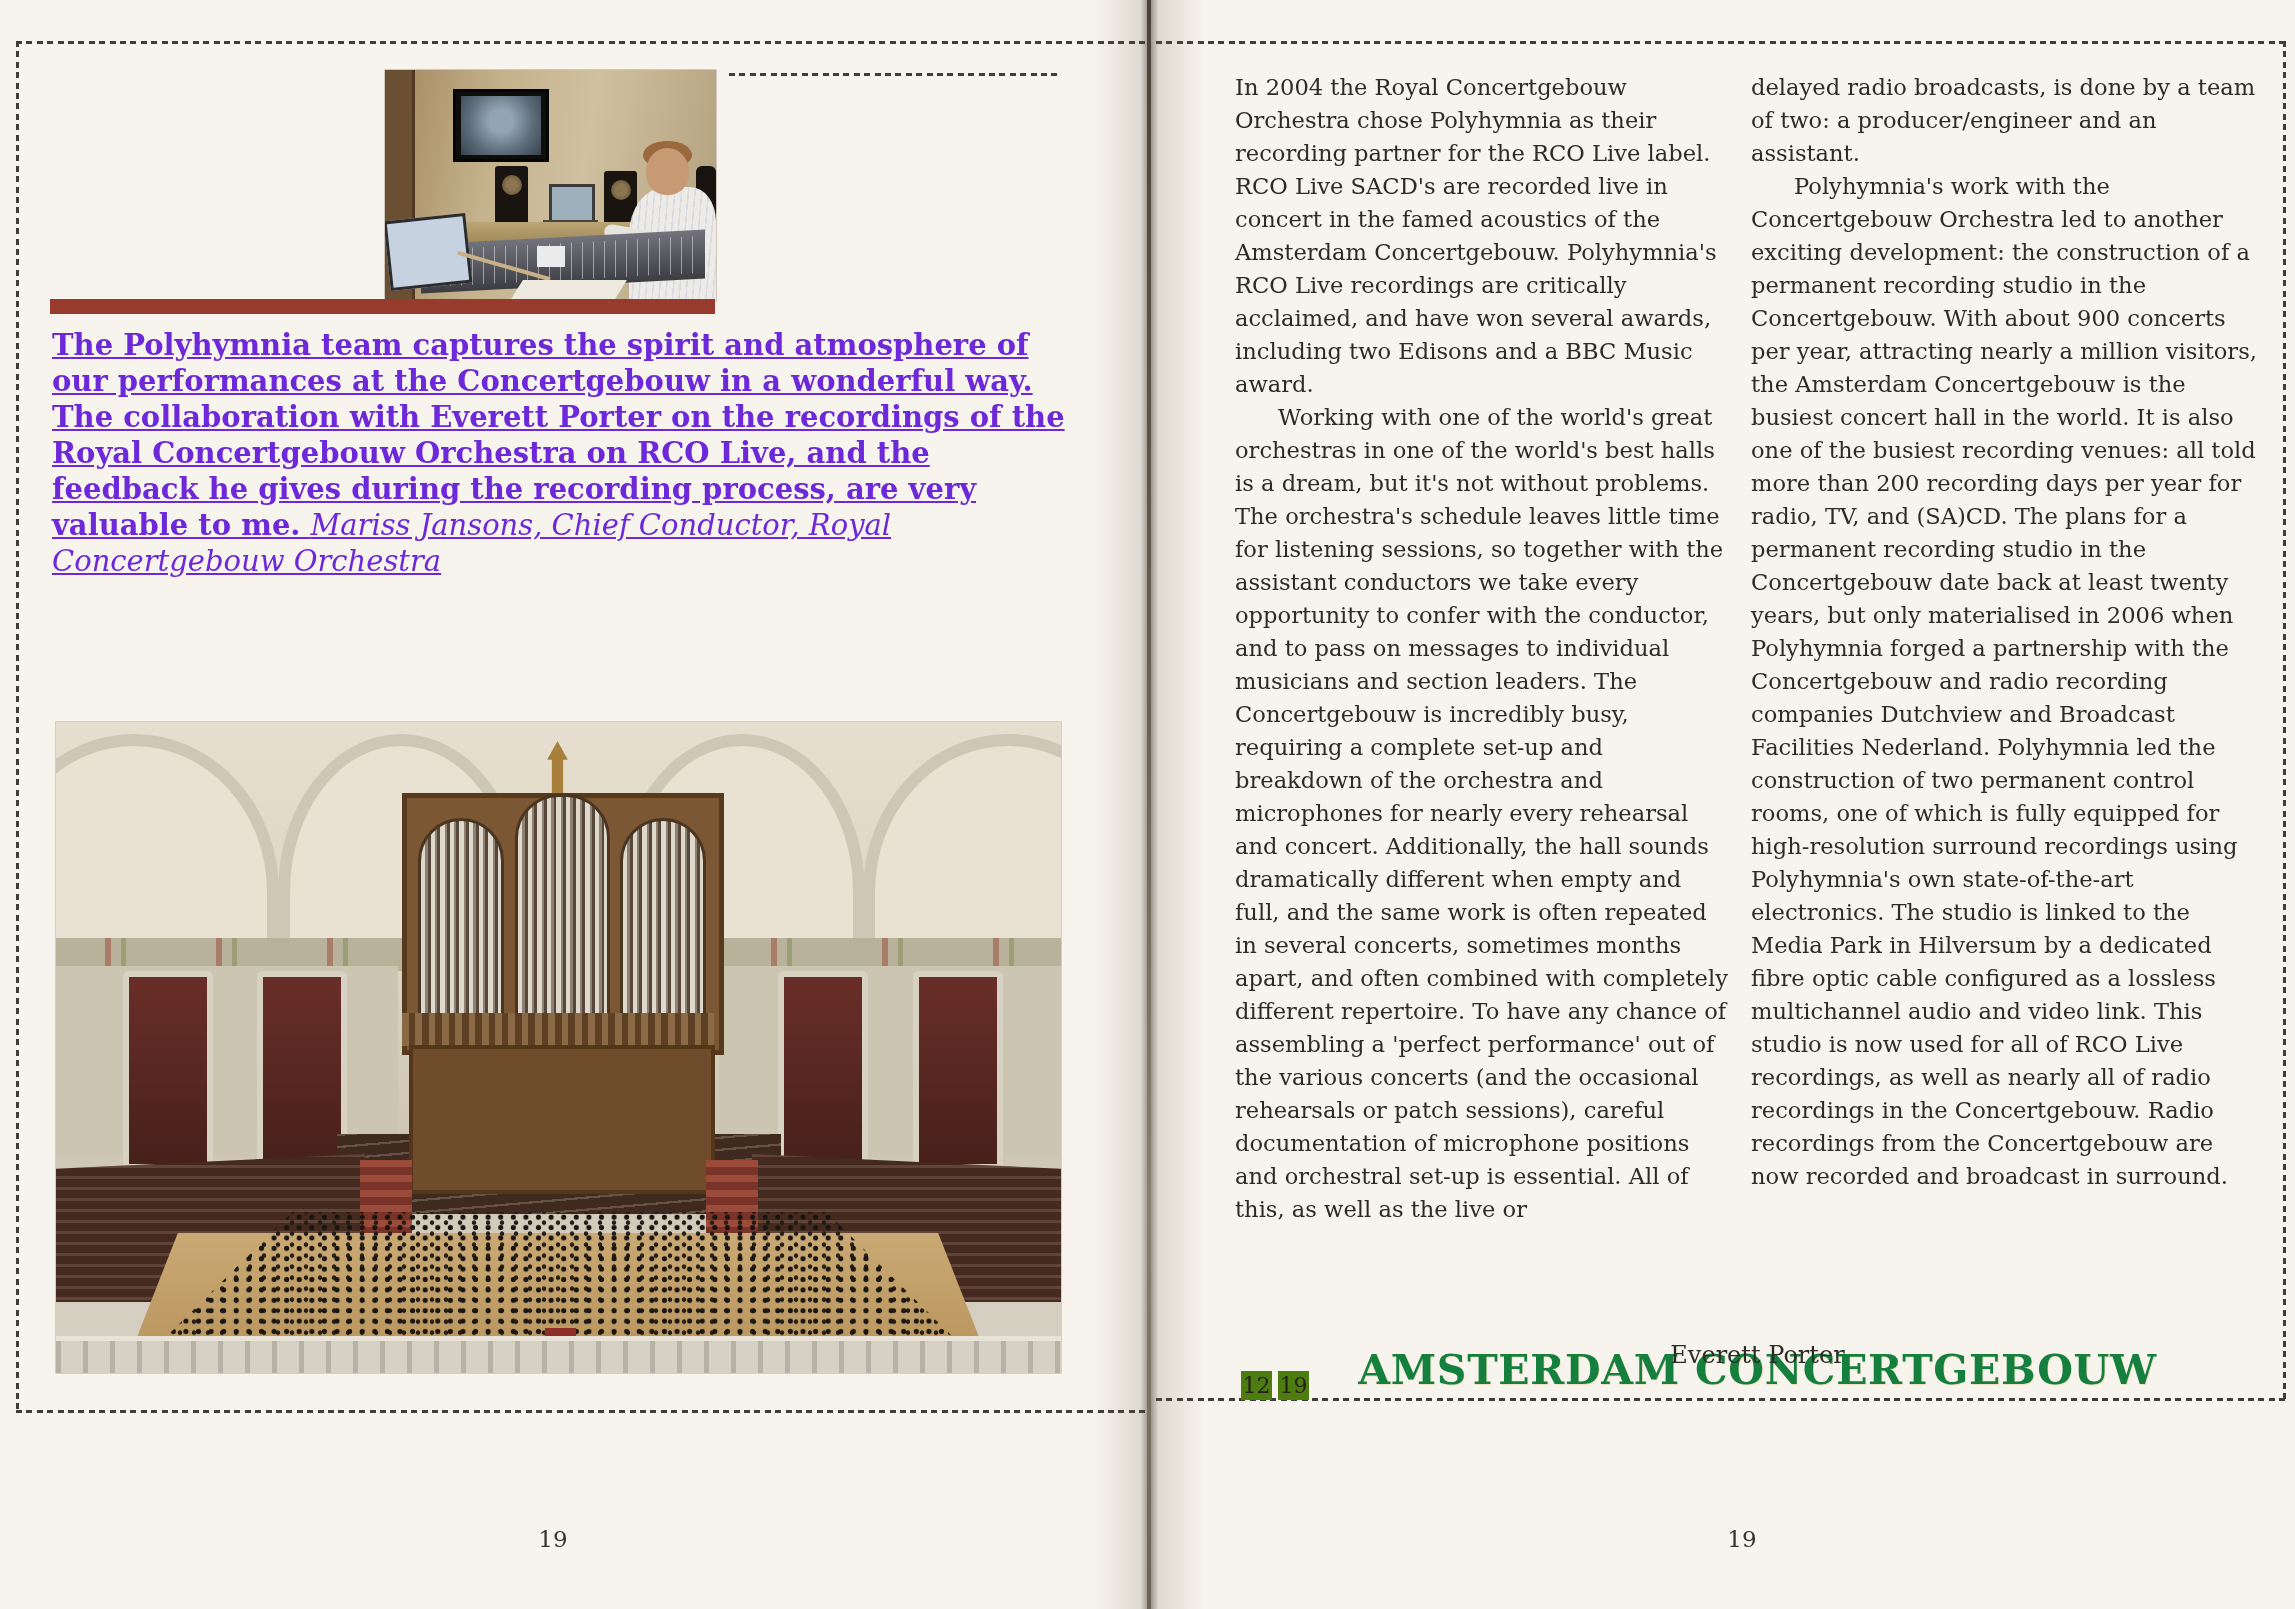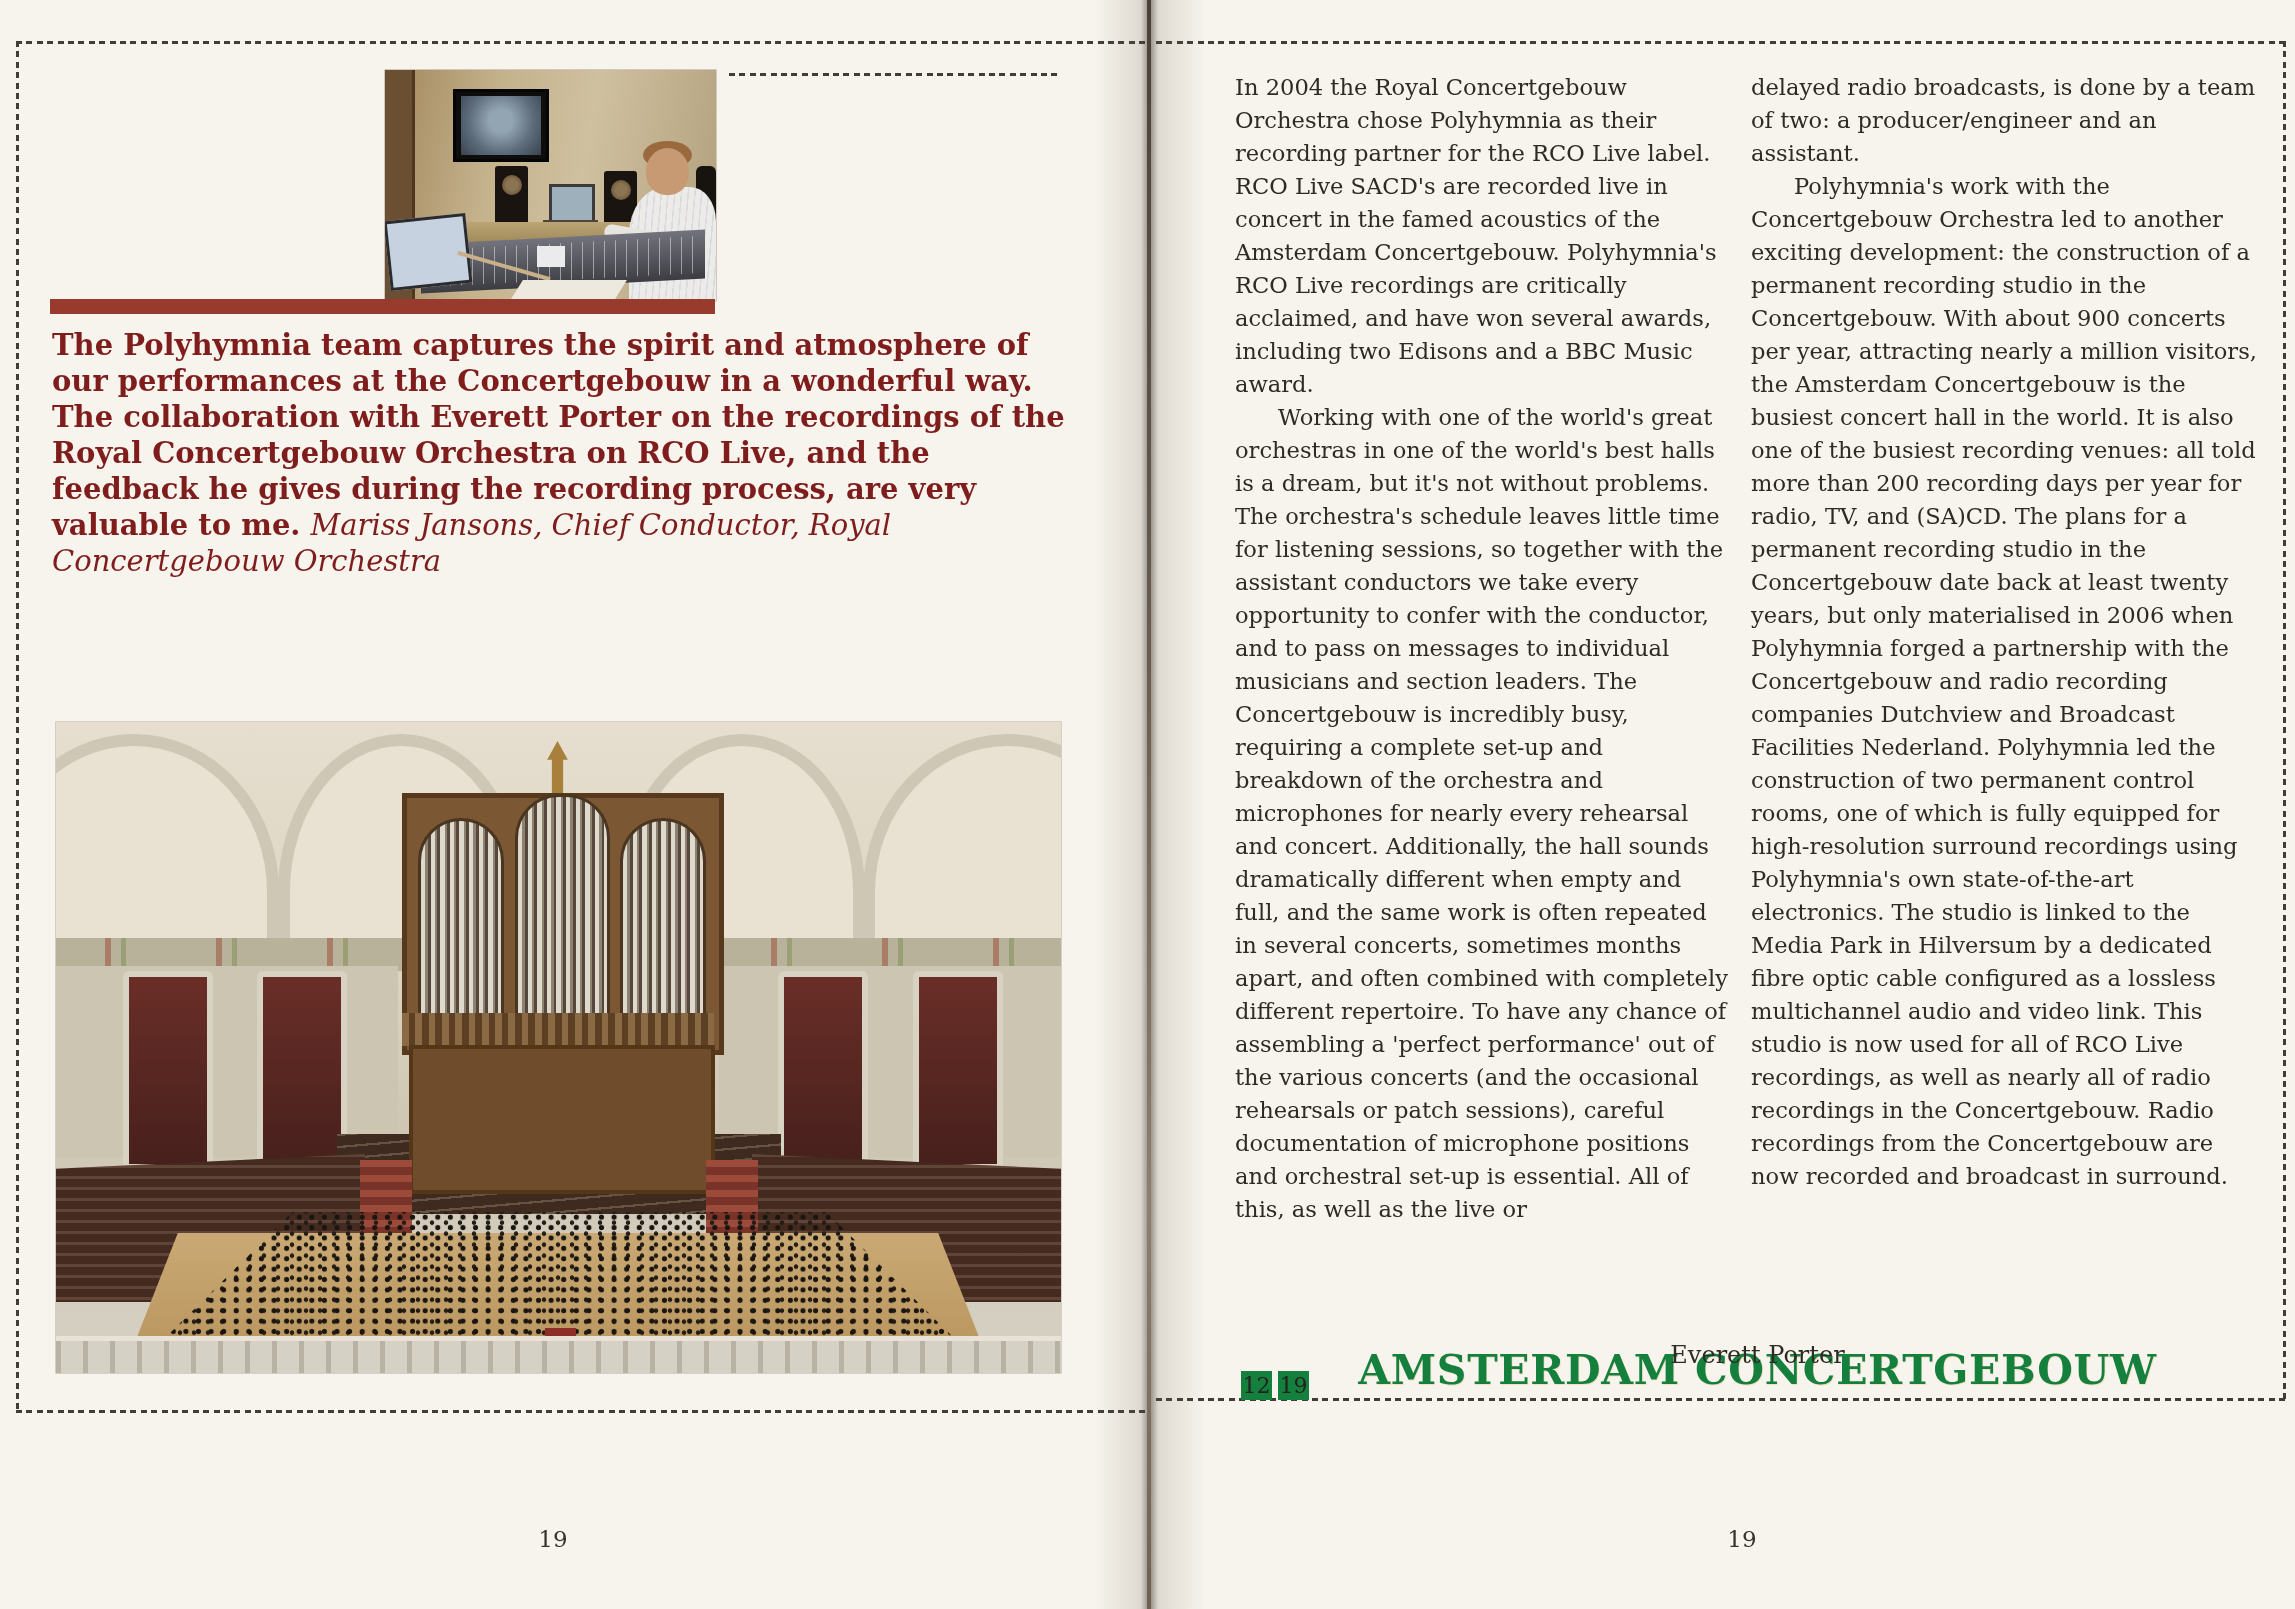--- a/index.html
+++ b/index.html
@@ -63,21 +63,21 @@
   .sp-papers { position:absolute; left:132px; top:210px; width:104px; height:19px;
     background:#eee9de; transform:skewX(-32deg); }
 
   .photo-caption { position:absolute; left:729px; top:83px; width:348px;
     font-size:20px; line-height:24.4px; color:#38362f; }
   .photo-caption .it { font-style:italic; }
 
   .accent-bar { position:absolute; left:50px; top:299px; width:665px; height:15px; background:#993a2e; }
 
   .pull-quote { position:absolute; left:52px; top:327px; width:1027px;
-    font-size:29px; line-height:36px; font-weight:bold; color:#7f1d1d; }
+    font-size:29px; line-height:36px; font-weight:bold; color:#6d28d9;text-decoration:underline; }
   .pull-quote .attr { font-weight:normal; font-style:italic; }
 
   
   .hall-photo { position:absolute; left:56px; top:722px; width:1005px; height:651px;
     background:linear-gradient(#e6dfcf 0%, #dbd4c2 38%, #cfc7b4 62%, #d6d1c5 100%);
     overflow:hidden; box-shadow:0 0 0 0.7px rgba(90,70,40,.3); }
   .arch { position:absolute; top:12px; height:207px; border:12px solid #cfc7b5;
     border-bottom:none; border-radius:50% 50% 0 0 / 72% 72% 0 0; background:#e9e2d2; }
   .frieze { position:absolute; left:0; top:216px; width:100%; height:33px; background:#b8b29b;
     background-image:repeating-linear-gradient(90deg, transparent 0 49px, rgba(150,60,40,.45) 49px 55px,
@@ -113,21 +113,21 @@
   .balustrade { position:absolute; left:0; top:614px; width:100%; height:37px; background:#d6d1c5;
     background-image:repeating-linear-gradient(90deg,#b7b2a4 0 5.2px,transparent 5.2px 27px); border-top:5.2px solid #e8e3d6; }
 
   .page-num { position:absolute; width:118px; text-align:center; font-size:23px; color:#35332c; }
 
   
   .col { position:absolute; font-size:22.6px; line-height:33px; color:#2d2b26; text-align:left; }
   .col p { margin:0; }
   .col p.indent { text-indent:43px; }
 
-  .badge { position:absolute; top:1371px; width:31px; height:29px; background:#15803d;
+  .badge { position:absolute; top:1371px; width:31px; height:29px; background:#4d7c0f;
     font-size:22px; line-height:29px; text-align:center; color:#23221e; z-index:4; }
   .hall-title { position:absolute; left:1229px; top:1346px; width:1057px; text-align:center;
     font-size:41px; font-weight:bold; color:#15803d; letter-spacing:0.7px;
     text-shadow:0.7px 0.7px 0 rgba(222,160,60,.25); }
   .byline { position:absolute; left:1229px; top:1341px; width:1057px; text-align:center;
     font-size:24px; color:#2d2b26; }
 </style>
 </head>
 <body>
 

